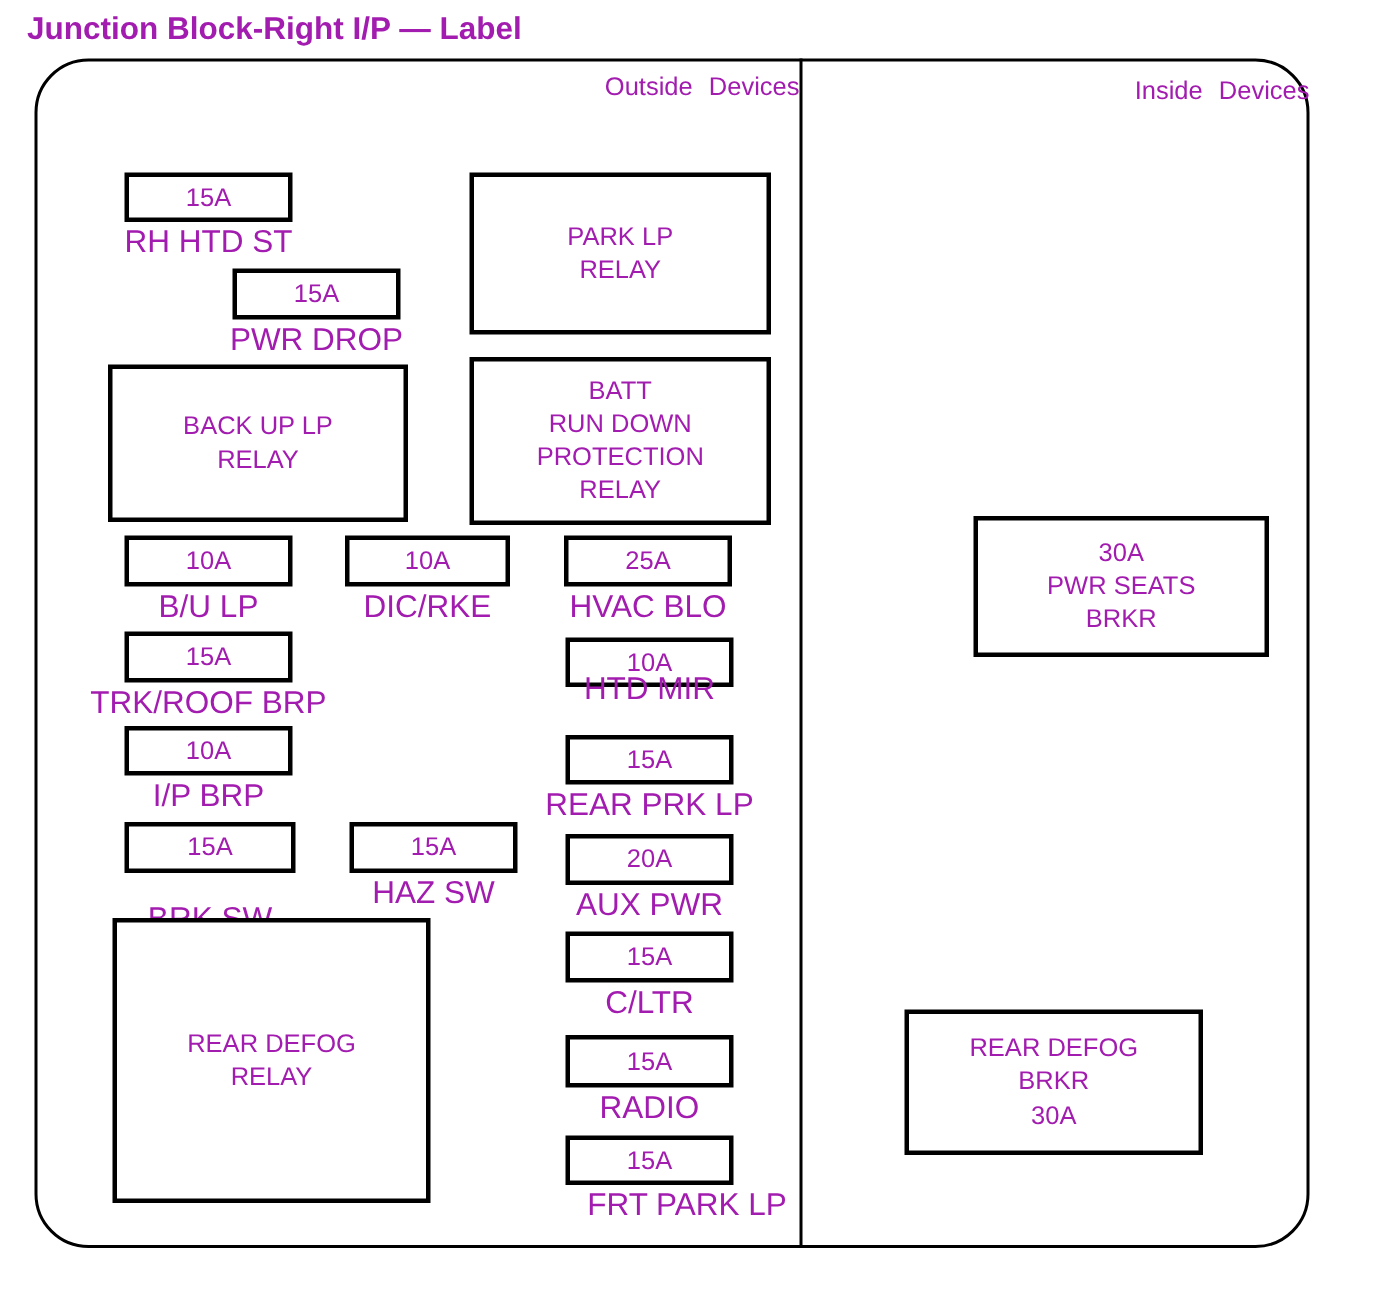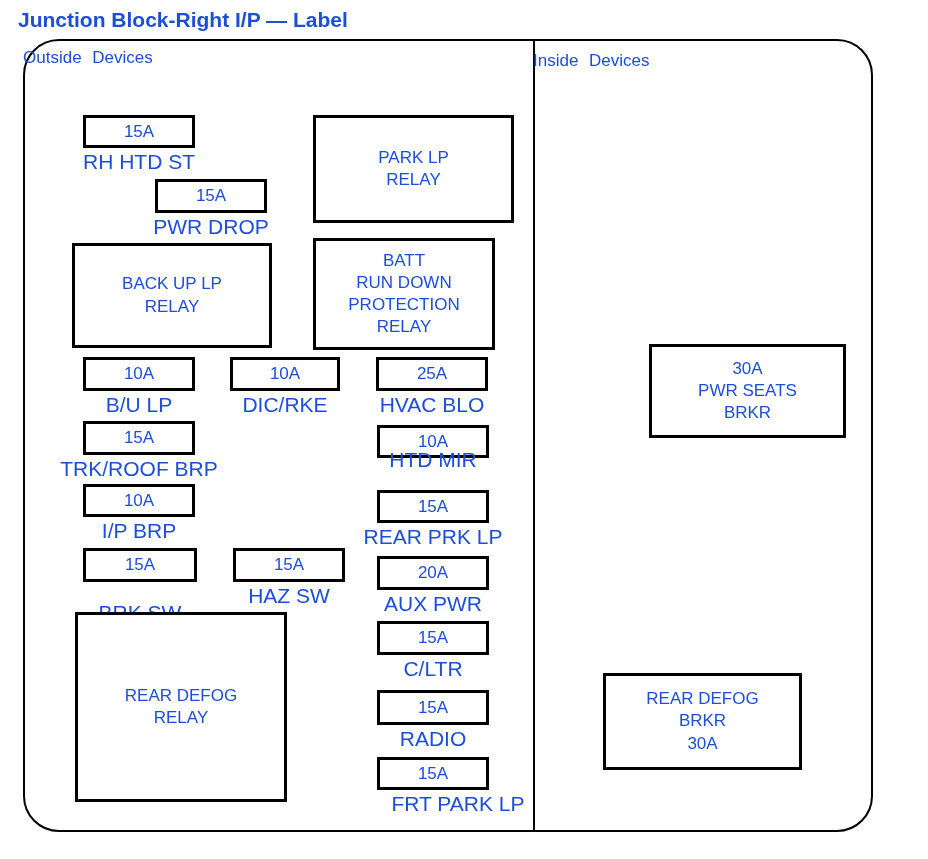--- a/index.html
+++ b/index.html
@@ -5,21 +5,21 @@
   html, body {
     margin: 0;
     padding: 0;
     background: #ffffff;
   }
   .diagram {
     position: relative;
     width: 928px;
     height: 859px;
     font-family: "Liberation Sans", sans-serif;
-    color: #1d4ed8;
+    color: #a21caf;
     background: #fff;
     overflow: hidden;
   }
   .title {
     position: absolute;
     left: 18px;
     top: 8px;
     font-size: 21px;
     font-weight: bold;
     white-space: nowrap;
@@ -37,21 +37,21 @@
   .divider {
     position: absolute;
     left: 533px;
     top: 39px;
     width: 2px;
     height: 793px;
     background: #000;
   }
   .panel-header {
     position: absolute;
-    text-align: left;
+    text-align: right;
     font-size: 17px;
     word-spacing: 6px;
     white-space: nowrap;
   }
   .panel-header.outside { left: 23px; top: 48px; width: 510px; }
   .panel-header.inside  { left: 533px; top: 51px; width: 340px; }
   .fuse {
     position: absolute;
     border: 3px solid #000;
     box-sizing: border-box;
@@ -175,21 +175,21 @@
   <div class="relay" style="left:313px;top:115px;width:201px;height:108px">
     <span class="multiline">PARK LP
 RELAY</span>
   </div>
 
   <div class="relay" style="left:72px;top:243px;width:200px;height:105px">
     <span class="multiline">BACK UP LP
 RELAY</span>
   </div>
 
-  <div class="relay" style="left:313px;top:238px;width:182px;height:112px">
+  <div class="relay" style="left:313px;top:238px;width:201px;height:112px">
     <span class="multiline">BATT
 RUN DOWN
 PROTECTION
 RELAY</span>
   </div>
 
   <div class="relay" style="left:75px;top:612px;width:212px;height:190px">
     <span class="multiline">REAR DEFOG
 RELAY</span>
   </div>

